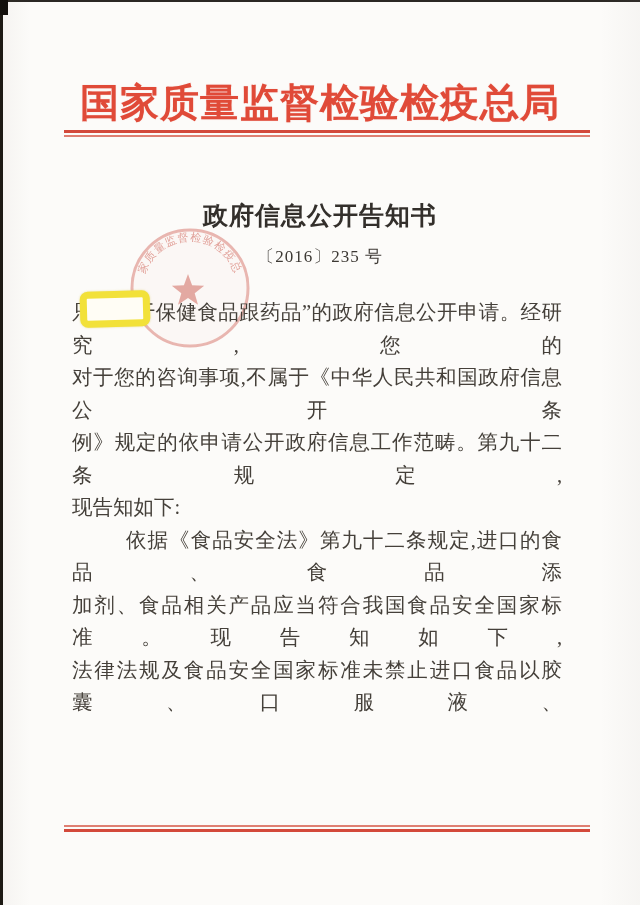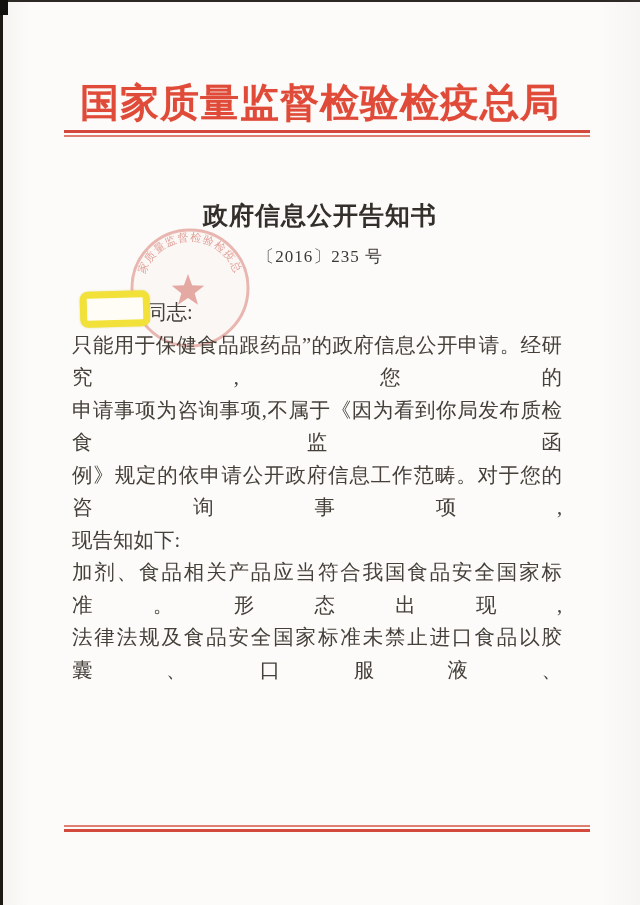--- a/index.html
+++ b/index.html
@@ -85,28 +85,28 @@
     <circle cx="64" cy="64" r="58" fill="#f4c9c2" opacity="0.08"></circle>
     <text font-size="11" fill="#dd9189" letter-spacing="1" text-anchor="middle">
       <textPath href="#sealArc" startOffset="50%">国家质量监督检验检疫总局</textPath>
     </text>
     <polygon points="62,50 66.1,61.3 78.2,61.7 68.7,69.2 72,80.8 62,74 52,80.8 55.3,69.2 45.8,61.7 57.9,61.3" fill="#dd9189" opacity="0.9"></polygon>
   </svg>
 
   <div class="redaction"></div>
 
   <div class="body-block">
-    <div class="salutation">同志:</div>
 
     <div class="bline">只能用于保健食品跟药品”的政府信息公开申请。经研究,您的</div>
-    <div class="bline">申请事项为咨询事项,不属于《因为看到你局发布质检食监函</div>
-    <div class="bline">例》规定的依申请公开政府信息工作范畴。对于您的咨询事项,</div>
+    <div class="bline">对于您的咨询事项,不属于《中华人民共和国政府信息公开条</div>
+    <div class="bline">例》规定的依申请公开政府信息工作范畴。第九十二条规定,</div>
     <div class="bline short">现告知如下:</div>
 
-    <div class="bline">加剂、食品相关产品应当符合我国食品安全国家标准。形态出现,</div>
+    <div class="bline indent">依据《食品安全法》第九十二条规定,进口的食品、食品添</div>
+    <div class="bline">加剂、食品相关产品应当符合我国食品安全国家标准。现告知如下,</div>
     <div class="bline">法律法规及食品安全国家标准未禁止进口食品以胶囊、口服液、</div>
 
   </div>
 
   <div class="rule rule-bottom">
     <div class="r-thin"></div>
     <div class="r-gap"></div>
     <div class="r-thick"></div>
   </div>
 

